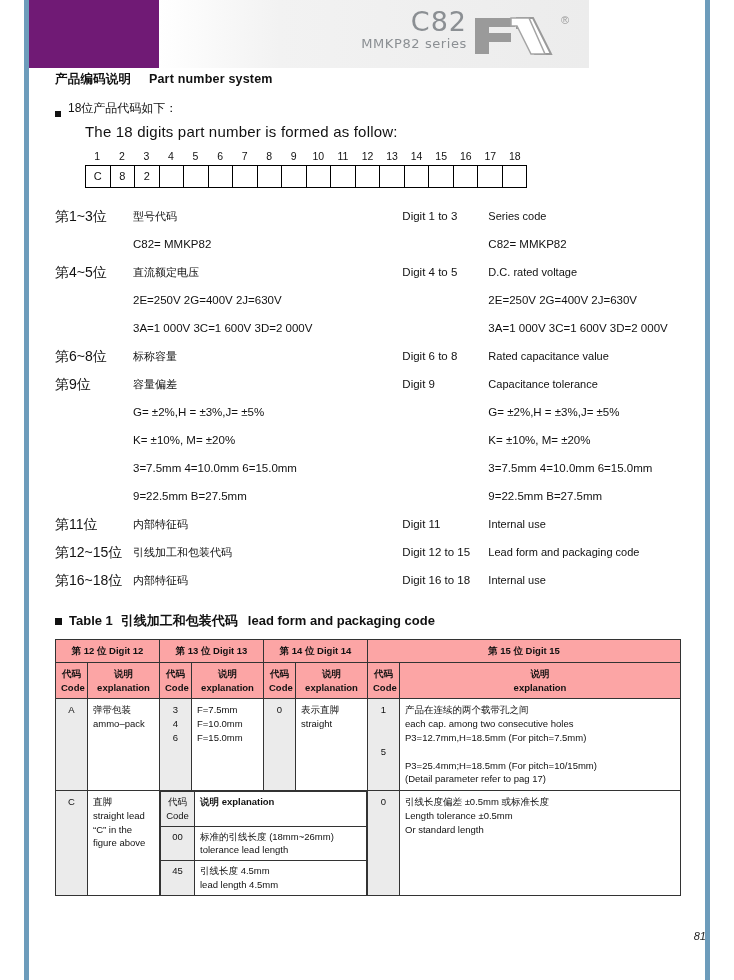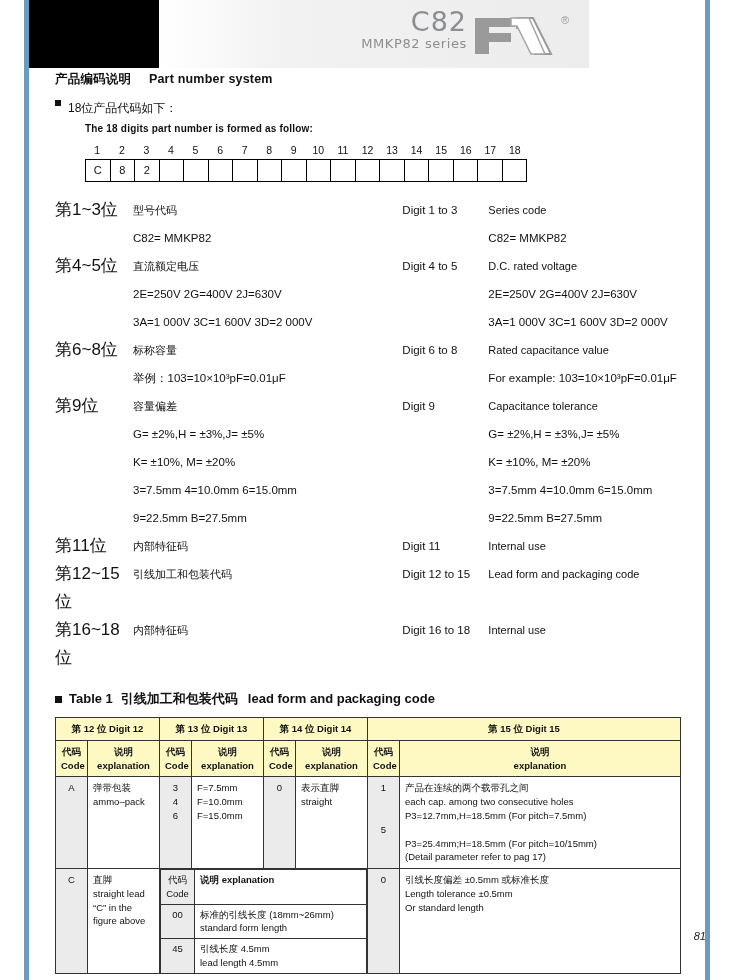--- a/index.html
+++ b/index.html
@@ -24,21 +24,21 @@
   }
   .rail-left  { left: 24px; }
   .rail-right { left: 705px; }
 
   
   .header {
     position: absolute;
     top: 0; left: 29px;
     width: 560px;
     height: 68px;
-    background: #000000;
+    background: #701a75;
   }
   .header-band {
     position: absolute;
     top: 0; right: 0;
     width: 430px;
     height: 68px;
     background: linear-gradient(to right, #ffffff 0%, #f2f2f2 28%, #ececec 100%);
   }
   .header-titles {
     position: absolute;
@@ -88,32 +88,32 @@
     margin-bottom: 12px;
     letter-spacing: .2px;
   }
   .sec-title .cn { margin-right: 14px; }
 
   .bullet-line {
     font-size: 12px;
     margin-left: 0px;
     margin-bottom: 6px;
     display: flex;
-    align-items: flex-start;
+    align-items: flex-end;
   }
   .sq {
     display: inline-block;
     width: 6px; height: 6px;
     background: #111;
     margin-right: 7px;
     flex: 0 0 auto;
   }
   .bold-line {
-    font-size: 10px;
-    font-weight: bold;
+    font-size: 15px;
+    font-weight: normal;
     margin: 6px 0 10px 30px;
     letter-spacing: .2px;
   }
 
   
   .digits {
     margin: 8px 0 14px 30px;
     width: 442px;
   }
   .digit-nums, .digit-cells {
@@ -146,21 +146,21 @@
   .spec-row {
     display: flex;
     margin-bottom: 0px;
   }
   .col-cn { width: 338px; display: flex; }
   .col-en { width: 297px; display: flex; margin-left: 20px; }
 
   .lbl {
     width: 78px;
     flex: 0 0 78px;
-    font-size: 17px;
+    font-size: 14px;
     line-height: 28px;
   }
   .lbl-en {
     width: 86px;
     flex: 0 0 86px;
     font-size: 11.5px;
     line-height: 28px;
   }
   .val {
     font-size: 11px;
@@ -196,21 +196,21 @@
   }
   table.t1 td, table.t1 th {
     border: 1px solid #333;
     font-size: 9.5px;
     vertical-align: top;
     padding: 4px 5px;
     font-weight: normal;
     line-height: 1.45;
   }
   table.t1 th {
-    background: #fef9c3;
+    background: #fca5a5;
     text-align: center;
     font-weight: bold;
     vertical-align: middle;
     font-size: 9.5px;
   }
   .th-grp { height: 20px; }
   .th-sub { height: 26px; }
   td.code-cell {
     background: #ebebeb;
     text-align: center;
@@ -379,28 +379,20 @@
         </div>
       </div>
       <div class="spec-row">
         <div class="col-cn">
           <div class="lbl">第6~8位</div>
           <div class="val">标称容量</div>
         </div>
         <div class="col-en">
           <div class="lbl-en">Digit 6 to 8</div>
           <div class="val">Rated capacitance value</div>
-        </div>
-      </div>
-      <div class="spec-row">
-        <div class="col-cn">
-          <div class="sub">举例：103=10×10³pF=0.01μF</div>
-        </div>
-        <div class="col-en">
-          <div class="sub-en">For example: 103=10×10³pF=0.01μF</div>
         </div>
       </div>
       <div class="spec-row">
         <div class="col-cn">
           <div class="lbl">第9位</div>
           <div class="val">容量偏差</div>
         </div>
         <div class="col-en">
           <div class="lbl-en">Digit 9</div>
           <div class="val">Capacitance tolerance</div>
@@ -563,21 +555,21 @@
               <tr>
                 <td class="sub-code">
                   <span>代码</span><br><span>Code</span>
                 </td>
                 <td style="font-weight:bold">说明 explanation</td>
               </tr>
               <tr>
                 <td class="sub-code num">00</td>
                 <td id="sub-00-lines">
                     <div>标准的引线长度 (18mm~26mm)</div>
-                    <div>standard form length</div>
+                    <div>tolerance lead length</div>
                   </td>
               </tr>
               <tr>
                 <td class="sub-code num">45</td>
                 <td id="sub-45-lines">
                     <div>引线长度 4.5mm</div>
                     <div>lead length 4.5mm</div>
                   </td>
               </tr>
             </tbody>

